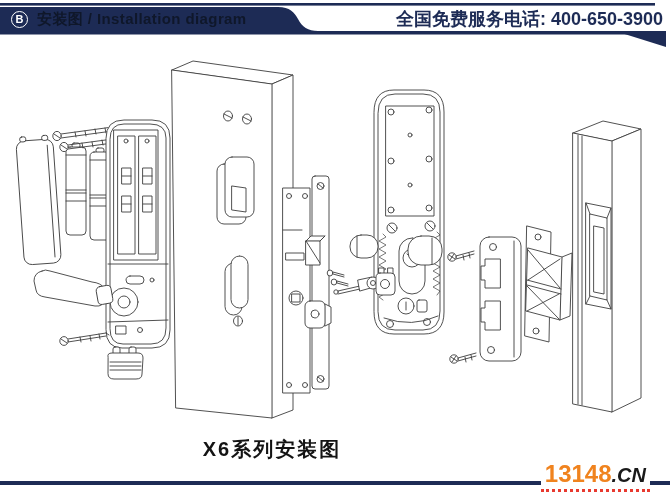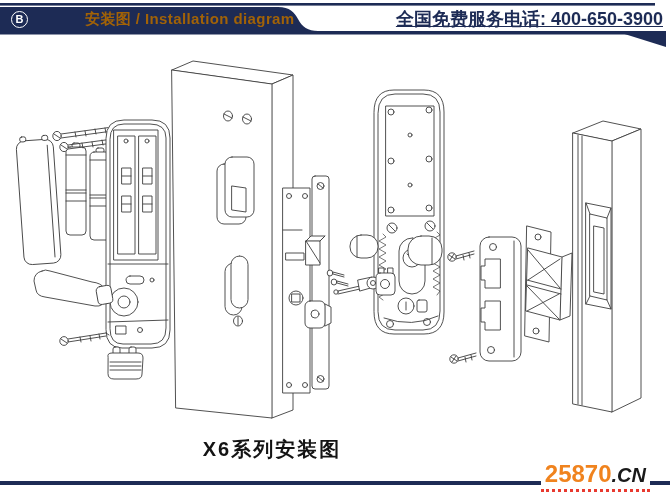--- a/index.html
+++ b/index.html
@@ -9,26 +9,26 @@
   }
   
   .hdr-svg{position:absolute;top:0;left:0;z-index:3;}
   .hdr-svg path,.hdr-svg rect,.hdr-svg polygon{fill:#1d2b55;stroke:none;}
   .badge{
     position:absolute;top:11px;left:11px;width:15px;height:15px;z-index:4;
     border:1.7px solid #fff;border-radius:50%;color:#fff;font-size:11px;
     font-weight:bold;text-align:center;line-height:15px;
   }
   .hdr-title{
-    position:absolute;top:10px;left:37px;z-index:4;color:#a16207;
-    font-size:15px;font-weight:bold;letter-spacing:.4px;white-space:nowrap;margin-left:48px;
+    position:absolute;top:10px;left:37px;z-index:4;color:#0f172a;
+    font-size:15px;font-weight:bold;letter-spacing:.4px;white-space:nowrap;
   }
   .phone{
     position:absolute;top:7px;right:7px;z-index:4;color:#1d2b55;
-    font-size:18px;font-weight:bold;white-space:nowrap;text-decoration:underline;
+    font-size:18px;font-weight:bold;white-space:nowrap;
   }
   
   .art{position:absolute;top:0;left:0;z-index:1;}
   .art path,.art rect,.art line,.art circle,.art ellipse,.art polyline,.art polygon{
     stroke:#3d3d3d;stroke-width:0.9;fill:none;stroke-linejoin:round;stroke-linecap:round;
   }
   .art .w{fill:#ffffff;}
   .art .thin{stroke-width:0.7;}
   .caption{
     position:absolute;top:436px;left:0;width:544px;z-index:2;text-align:center;
@@ -309,14 +309,14 @@
     <line x1="586" y1="203" x2="590" y2="214"></line>
     <line x1="611" y1="208" x2="607" y2="218"></line>
     <line x1="586" y1="304" x2="590" y2="296"></line>
     <line x1="611" y1="309" x2="607" y2="300"></line>
   </g>
 </svg>
 
 <div class="caption">X6系列安装图</div>
 <div class="bottom-rule"></div>
 <div class="site-logo">
-  <span class="num">25870</span><span class="dom">.CN</span>
+  <span class="num">13148</span><span class="dom">.CN</span>
 </div>
 
 </body></html>

